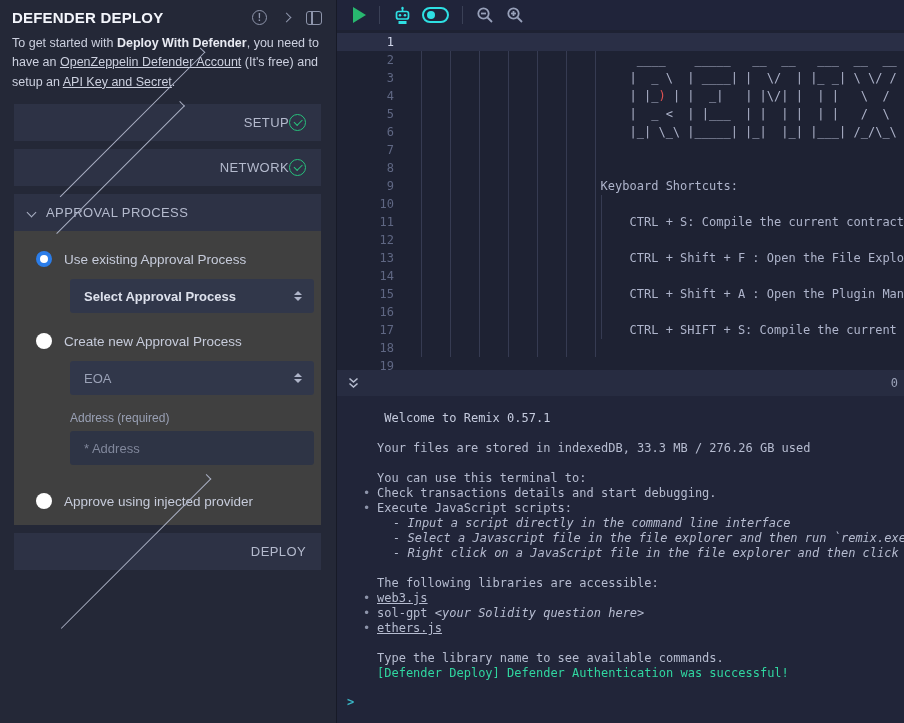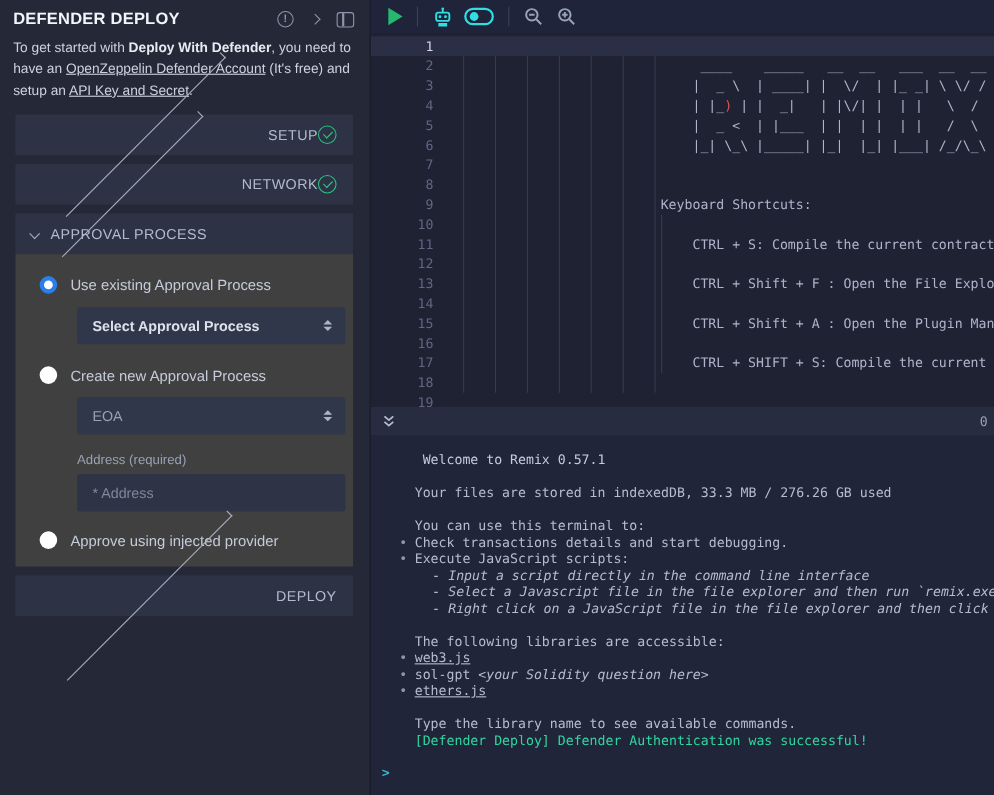--- a/index.html
+++ b/index.html
@@ -40,21 +40,21 @@
   .select { margin:12px 0 20px 34px; width:244px; height:34px; background:#31374a; border-radius:3px; display:flex; align-items:center; padding:0 12px 0 14px; cursor:pointer; }
   .select .sel-text { font-size:13px; font-weight:bold; color:#dde1ec; }
   .select.dim .sel-text { font-weight:normal; color:#9aa1b6; }
   .sort { margin-left:auto; display:flex; flex-direction:column; gap:2px; }
   .sort i { width:0; height:0; border-left:4px solid transparent; border-right:4px solid transparent; display:block; }
   .sort .up { border-bottom:4.5px solid #aeb4c8; }
   .sort .dn { border-top:4.5px solid #aeb4c8; }
   .field-label { margin:16px 0 6px 34px; color:#99a0b4; font-size:12px; }
   .addr-input { margin-left:34px; width:244px; height:34px; background:#2e3445; border:none; border-radius:3px; color:#dde1ec; font-size:13px; padding:0 14px; font-family:"Liberation Sans",sans-serif; outline:none; }
   .addr-input::placeholder { color:#80879b; }
-  .form .last { margin-top:18px; }
+  .form .last { margin-top:28px; }
 
   
   .right { flex:1; display:flex; flex-direction:column; overflow:hidden; }
 
   .toolbar { height:30px; background:#20243a; display:flex; align-items:center; padding-left:16px; flex:none; }
   .tb-divider { width:1px; height:18px; background:#3a4056; margin:0 13px; }
   .play { width:0; height:0; border-top:8px solid transparent; border-bottom:8px solid transparent; border-left:13px solid #28b76f; cursor:pointer; }
   .tb-icon { display:flex; align-items:center; cursor:pointer; }
   .toggle { width:27px; height:16px; border:2.4px solid #2ee0e4; border-radius:8px; display:flex; align-items:center; padding-left:3px; margin-left:10px; cursor:pointer; }
   .toggle .knob { width:8px; height:8px; border-radius:50%; background:#2ee0e4; }

